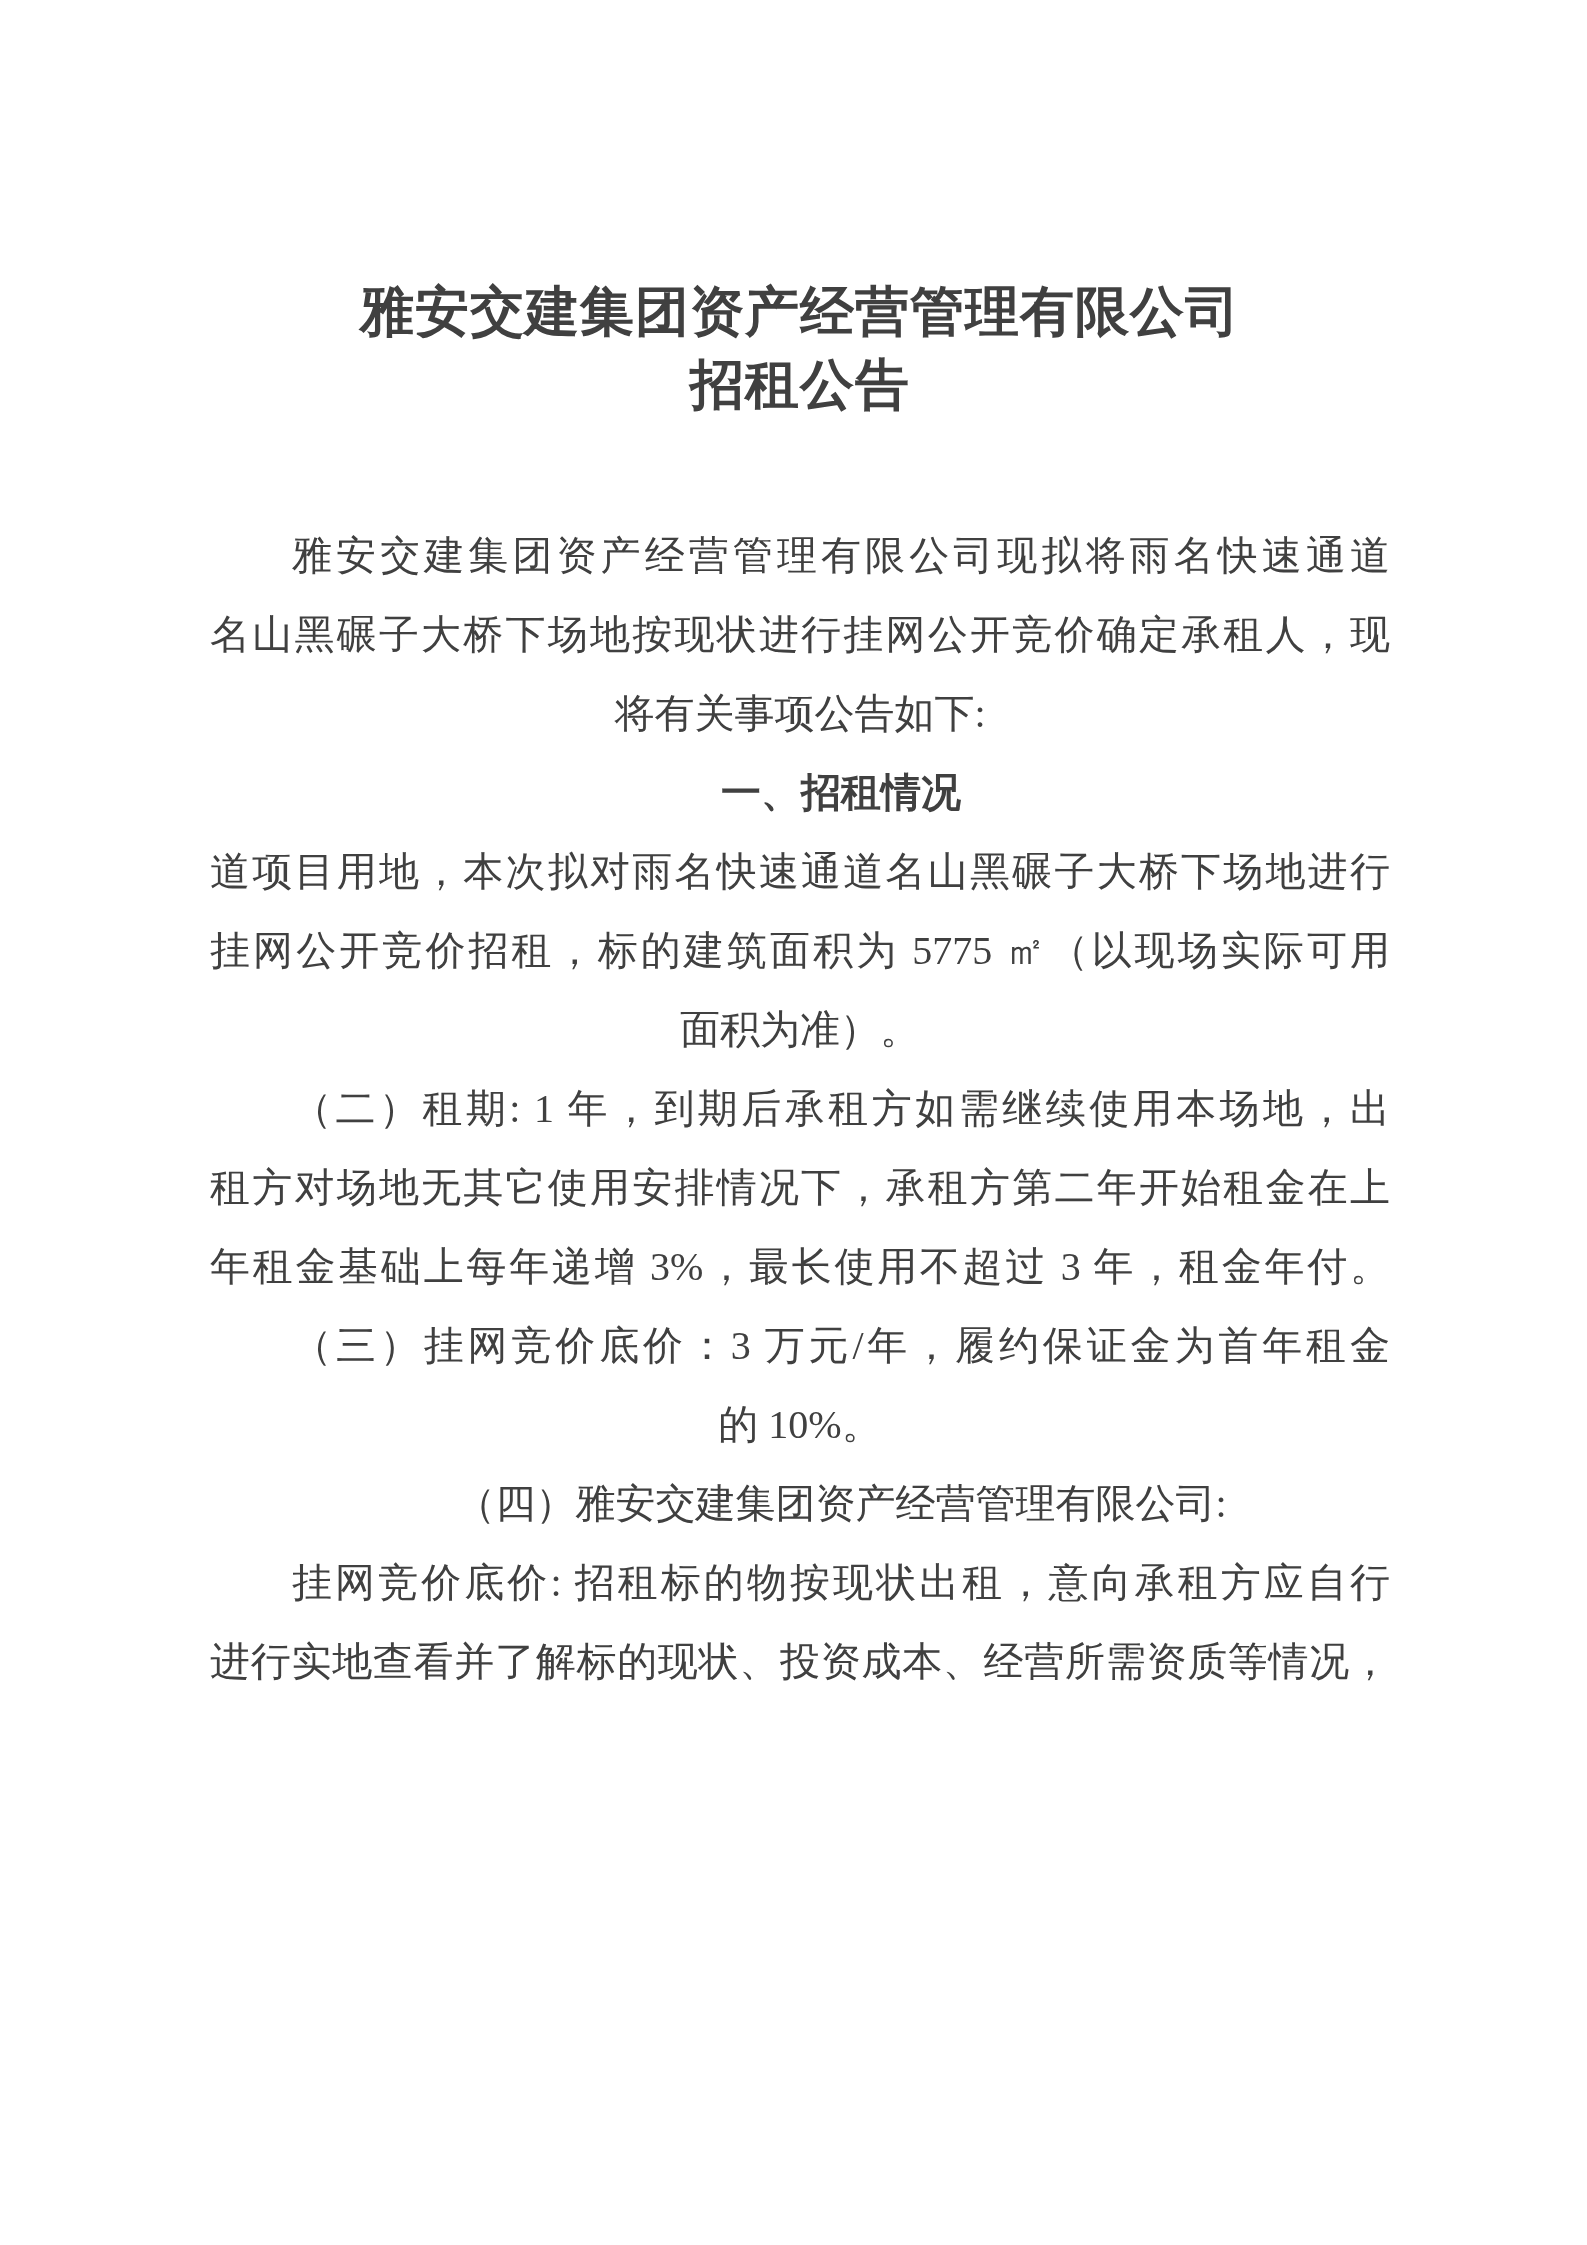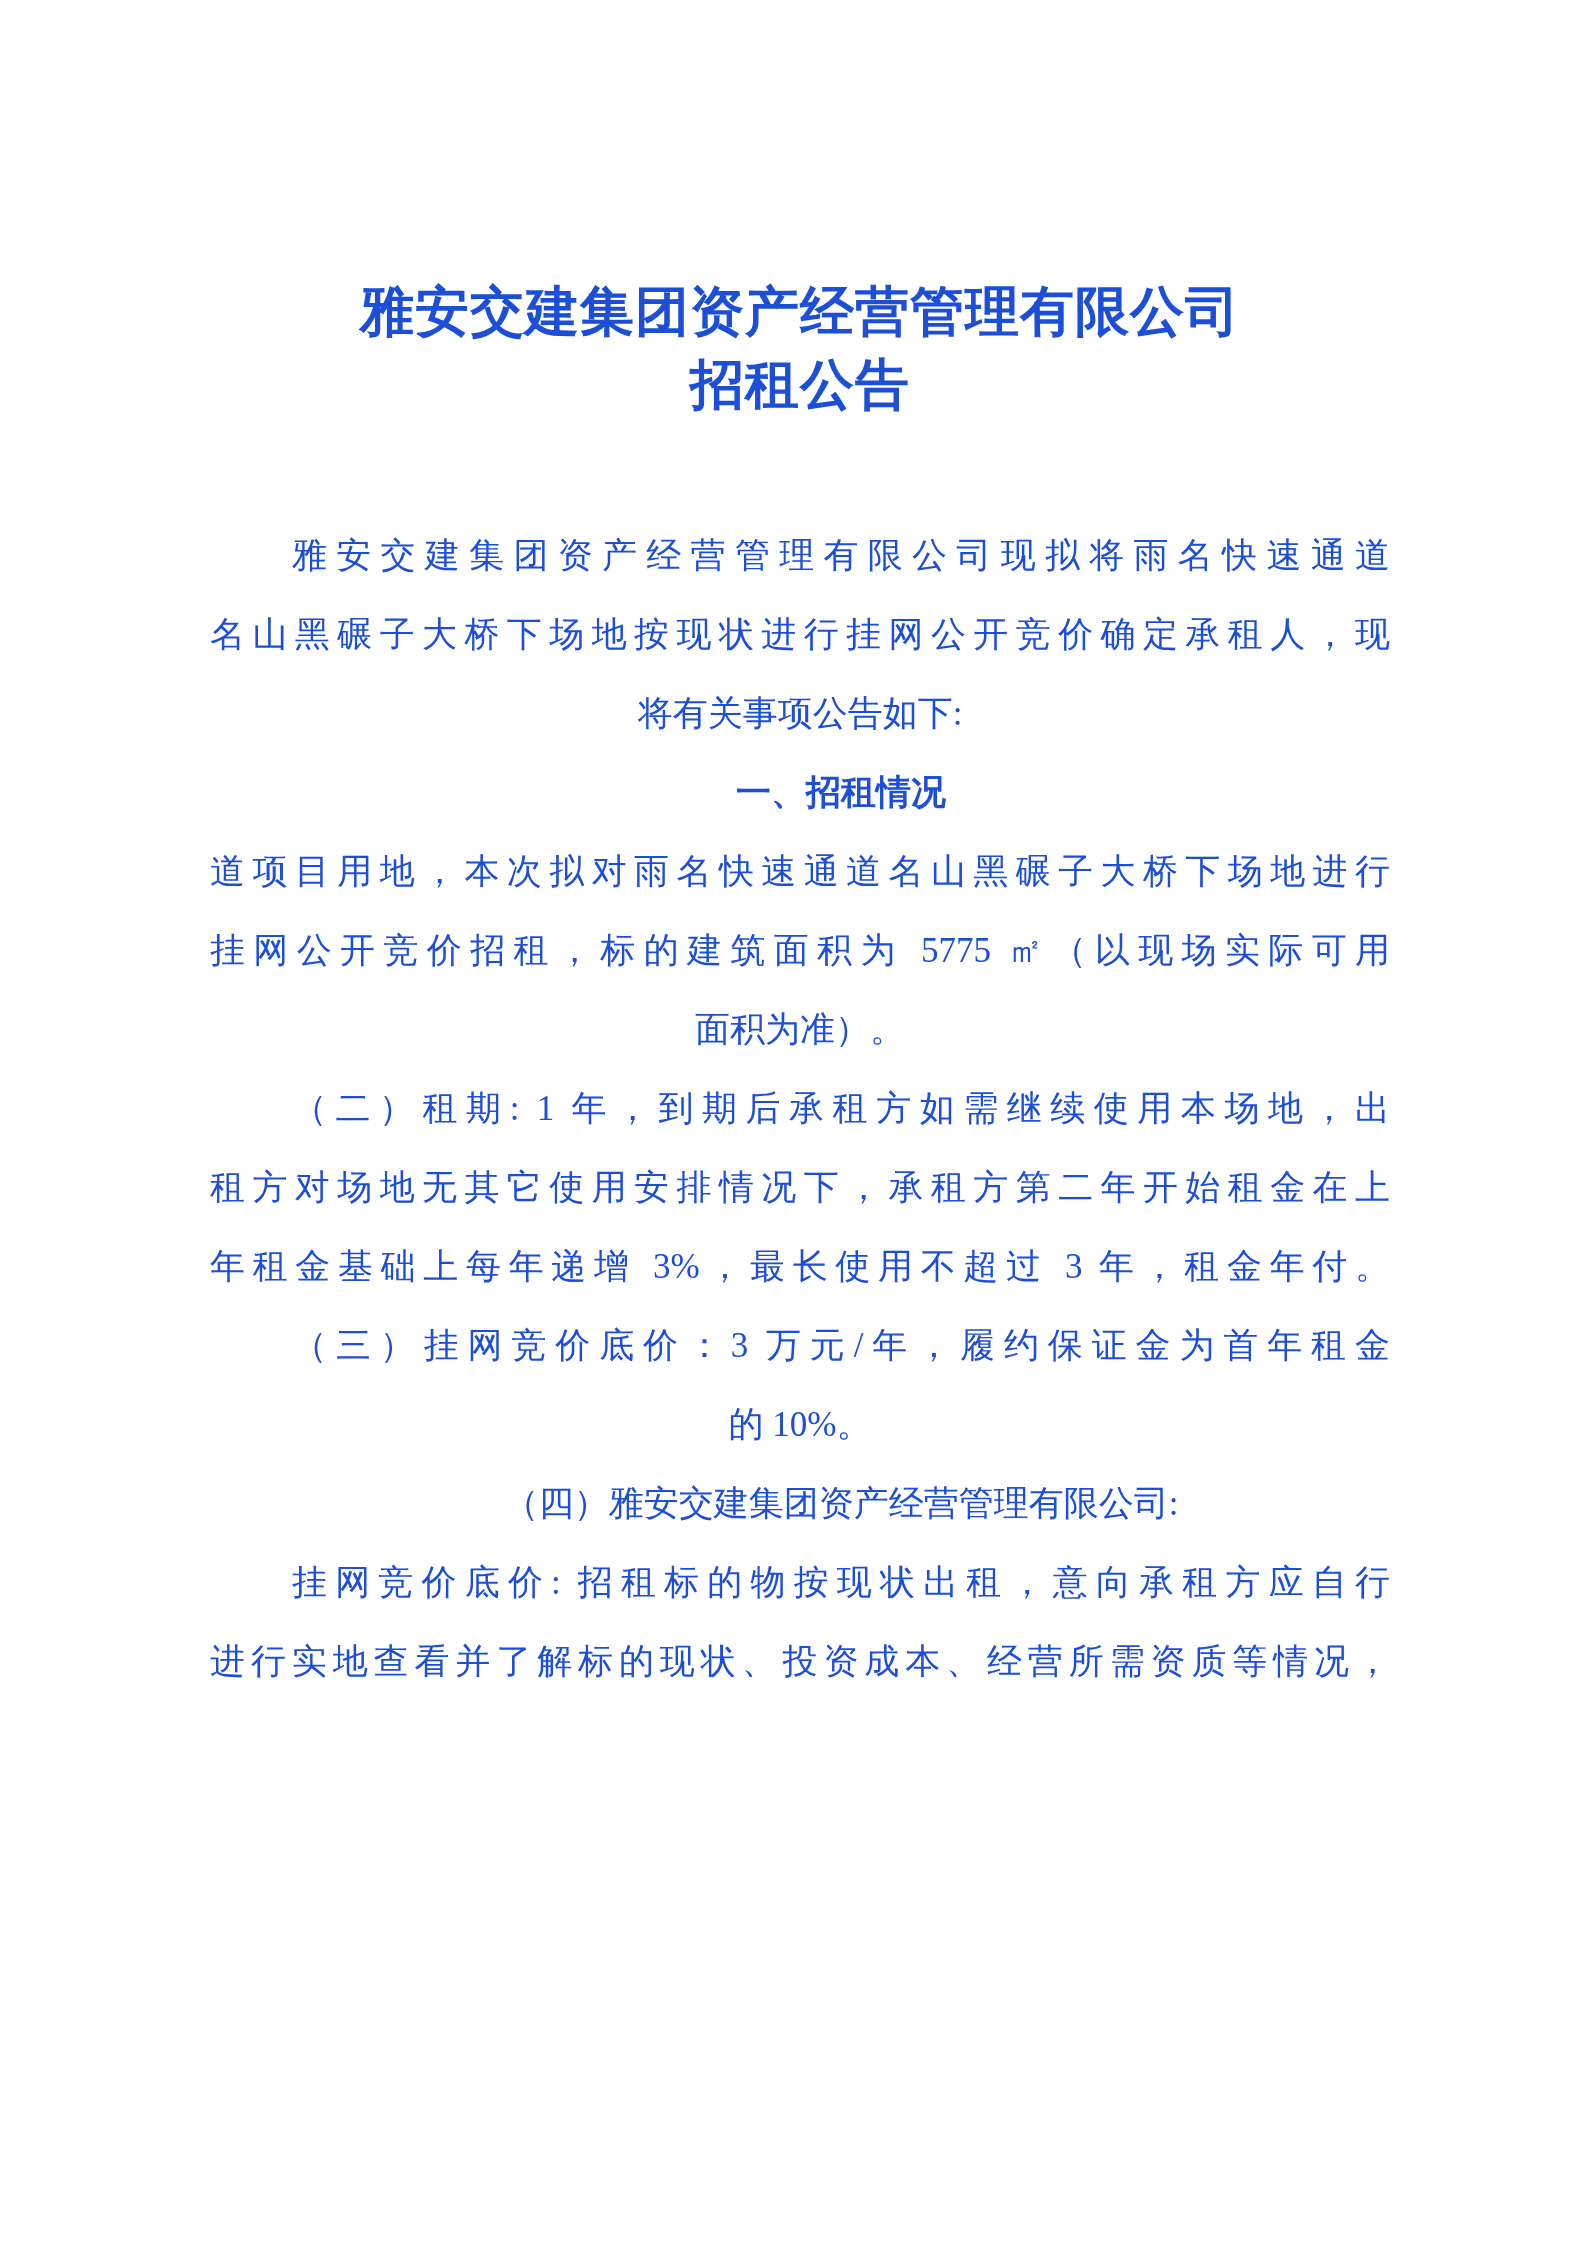--- a/index.html
+++ b/index.html
@@ -5,37 +5,37 @@
   html, body {
     margin: 0;
     padding: 0;
     background: #ffffff;
   }
   .page {
     position: relative;
     width: 1587px;
     height: 2245px;
     background: #ffffff;
-    color: #1d4ed8;
+    color: #404040;
     box-sizing: border-box;
     padding: 276px 197px 0 210px;
     overflow: hidden;
   }
   .doc-title {
     font-family: "Liberation Serif", "DejaVu Serif", serif;
     font-weight: bold;
     font-size: 54px;
     line-height: 73px;
     text-align: center;
     letter-spacing: 1px;
   }
   .doc-body {
     margin-top: 94px;
     font-family: "Liberation Serif", "DejaVu Serif", serif;
-    font-size: 35px;
+    font-size: 40px;
     line-height: 79px;
   }
   .line {
     white-space: nowrap;
     text-align: center;
   }
   .stretch {
     white-space: normal;
     text-align: justify;
     text-align-last: justify;

